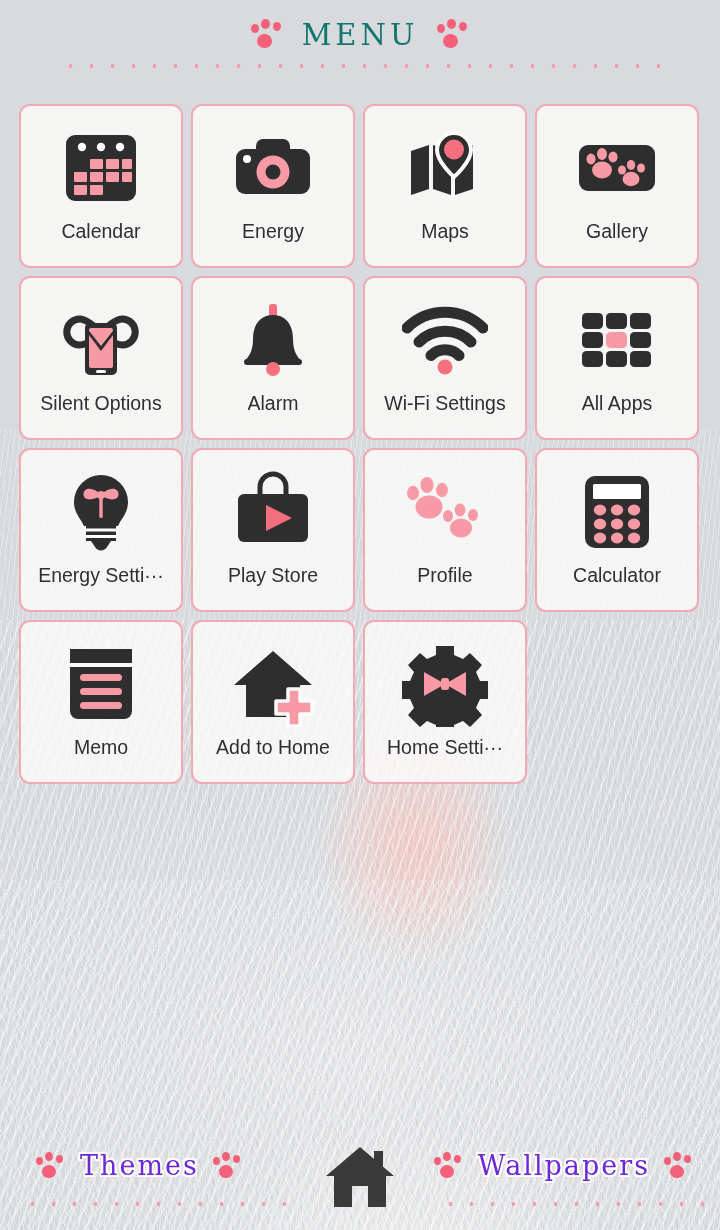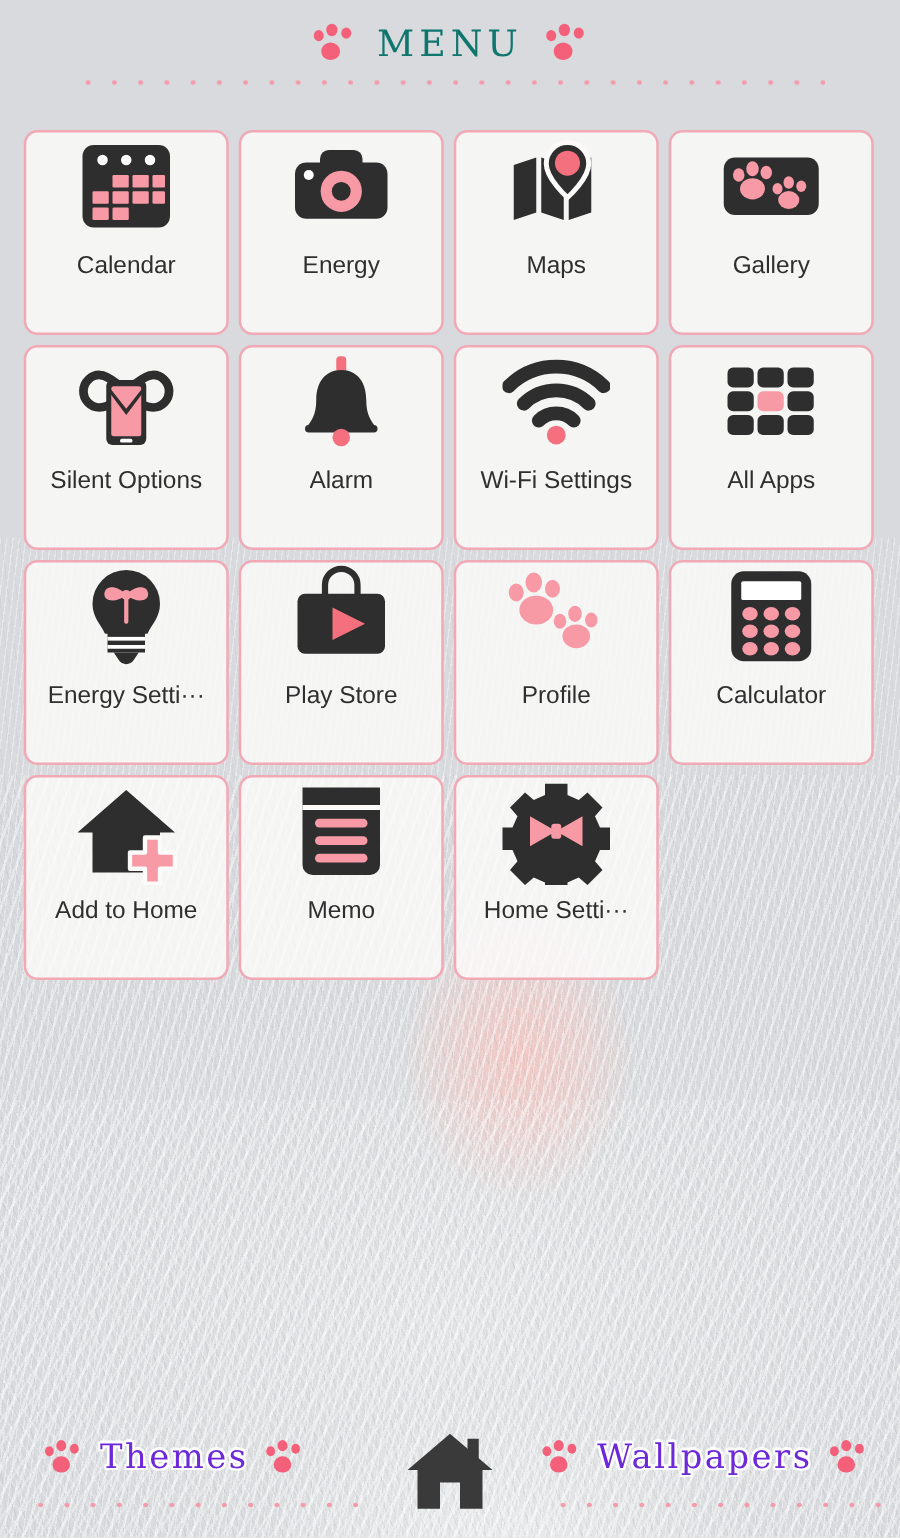--- a/index.html
+++ b/index.html
@@ -101,20 +101,21 @@
     row-gap: 8px;
   }
   .tile {
     border: 2px solid #f1a9b6;
     border-radius: 11px;
     background: rgba(252,251,250,.80);
     display: flex;
     flex-direction: column;
     align-items: center;
     justify-content: flex-start;
+    padding-top: 19px;
     overflow: hidden;
   }
   .tile .glyph {
     width: 86px; height: 86px;
     position: relative;
     display: block;
   }
   .tile .tlabel {
     margin-top: 9px;
     font-size: 19.5px;
@@ -387,45 +388,45 @@
           <ellipse cx="60" cy="69" rx="6.2" ry="5.4"></ellipse>
         </g>
       </svg>
     </span>
     <span class="tlabel">Calculator</span>
   </div>
 
   <div class="tile">
     <span class="glyph">
       <svg viewBox="0 0 86 86" width="86" height="86">
-        <path d="M43 10 L82 44 L70 44 L70 76 L16 76 L16 44 L4 44 Z" fill="#2e2e2e"></path>
-        <path d="M58 48 h12 v12 h12 v13 h-12 v12 h-12 v-12 h-12 v-13 h12 z" fill="#f79aa6" stroke="#fcfbfa" stroke-width="3.5" stroke-linejoin="round"></path>
-      </svg>
-    </span>
-    <span class="tlabel">Add to Home</span>
-  </div>
-
-  <div class="tile">
-    <span class="glyph">
-      <svg viewBox="0 0 86 86" width="86" height="86">
         <path d="M12 8 h62 v62 a8 8 0 0 1 -8 8 h-46 a8 8 0 0 1 -8 -8 Z" fill="#2e2e2e"></path>
         <rect x="12" y="22" width="62" height="4" fill="#fcfbfa"></rect>
         <g fill="#f79aa6">
           <rect x="22" y="33" width="42" height="7" rx="3.5"></rect>
           <rect x="22" y="47" width="42" height="7" rx="3.5"></rect>
           <rect x="22" y="61" width="42" height="7" rx="3.5"></rect>
         </g>
       </svg>
     </span>
     <span class="tlabel">Memo</span>
   </div>
 
   <div class="tile">
     <span class="glyph">
       <svg viewBox="0 0 86 86" width="86" height="86">
+        <path d="M43 10 L82 44 L70 44 L70 76 L16 76 L16 44 L4 44 Z" fill="#2e2e2e"></path>
+        <path d="M58 48 h12 v12 h12 v13 h-12 v12 h-12 v-12 h-12 v-13 h12 z" fill="#f79aa6" stroke="#fcfbfa" stroke-width="3.5" stroke-linejoin="round"></path>
+      </svg>
+    </span>
+    <span class="tlabel">Add to Home</span>
+  </div>
+
+  <div class="tile">
+    <span class="glyph">
+      <svg viewBox="0 0 86 86" width="86" height="86">
         <path d="M34 5 h18 v9 l9 4 l7 -6 l12 12 l-6 7 l4 9 h9 v18 h-9 l-4 9 l6 7 l-12 12 l-7 -6 l-9 4 v9 h-18 v-9 l-9 -4 l-7 6 l-12 -12 l6 -7 l-4 -9 h-9 v-18 h9 l4 -9 l-6 -7 l12 -12 l7 6 l9 -4 z" fill="#2e2e2e"></path>
         <circle cx="43" cy="43" r="22" fill="#2e2e2e"></circle>
         <path d="M43 43 L22 31 L22 55 Z" fill="#f79aa6"></path>
         <path d="M43 43 L64 31 L64 55 Z" fill="#f79aa6"></path>
         <rect x="39" y="37" width="8" height="12" rx="2.5" fill="#f79aa6"></rect>
       </svg>
     </span>
     <span class="tlabel">Home Setti···</span>
   </div>
 

